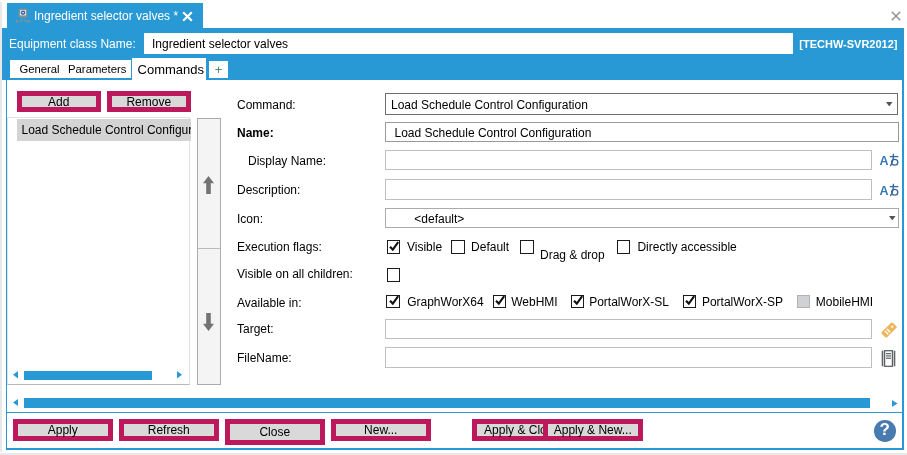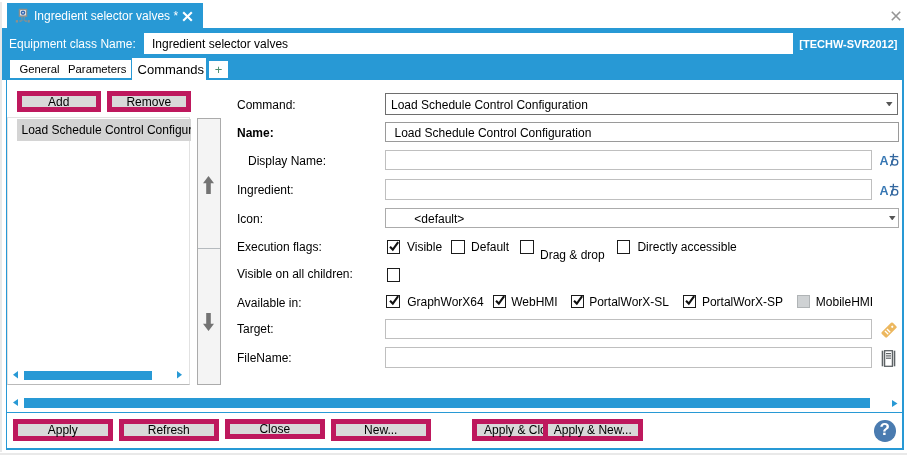--- a/index.html
+++ b/index.html
@@ -85,21 +85,21 @@
 <svg class="abs" style="left:203px;top:176px;" width="11" height="18" viewBox="0 0 11 18">
   <path d="M5.5 0 L11 7.3 L7.8 7.3 L7.8 18 L3.2 18 L3.2 7.3 L0 7.3 Z" fill="#737373"></path>
 </svg>
 <svg class="abs" style="left:203px;top:313px;" width="11" height="18" viewBox="0 0 11 18">
   <path d="M5.5 18 L11 10.7 L7.8 10.7 L7.8 0 L3.2 0 L3.2 10.7 L0 10.7 Z" fill="#737373"></path>
 </svg>
 
 <div class="lbl" style="left:237px;top:98px;">Command:</div>
 <div class="lbl" style="left:237px;top:125.5px;font-weight:bold;">Name:</div>
 <div class="lbl" style="left:248px;top:154px;">Display Name:</div>
-<div class="lbl" style="left:237px;top:183px;">Ingredient:</div>
+<div class="lbl" style="left:237px;top:183px;">Description:</div>
 <div class="lbl" style="left:237px;top:212px;">Icon:</div>
 <div class="lbl" style="left:237px;top:239.5px;">Execution flags:</div>
 <div class="lbl" style="left:237px;top:267px;text-align:right;">Visible on all children:</div>
 <div class="lbl" style="left:237px;top:295.5px;">Available in:</div>
 <div class="lbl" style="left:237px;top:322px;">Target:</div>
 <div class="lbl" style="left:237px;top:351px;">FileName:</div>
 
 <div class="tb" style="left:384.5px;top:93px;width:513px;height:21.5px;border:1px solid #6e6e6e;"></div>
 <div class="lbl" style="left:391px;top:98px;">Load Schedule Control Configuration</div>
 <svg class="abs" style="left:886px;top:101.5px;" width="6.5" height="4.5" viewBox="0 0 6.5 4.5">
@@ -195,19 +195,19 @@
 <svg class="abs" style="left:13px;top:399.3px;" width="5" height="7" viewBox="0 0 5 7">
     <path d="M5 0 L5 7 L0 3.5 Z" fill="#2899d5"></path>
   </svg>
 <div class="abs blue" style="left:24px;top:397.5px;width:846px;height:10.5px;"></div>
 <svg class="abs" style="left:892px;top:400px;" width="5.5" height="7" viewBox="0 0 5.5 7">
     <path d="M0 0 L0 7 L5.5 3.5 Z" fill="#2899d5"></path>
   </svg>
 
 <div class="btn" style="left:13px;top:419px;width:99.5px;height:22px;">Apply</div>
 <div class="btn" style="left:119px;top:419px;width:99.5px;height:22px;">Refresh</div>
-<div class="btn" style="left:225px;top:419px;width:99.5px;height:20px;">Close</div>
+<div class="btn" style="left:225px;top:419px;width:99.5px;height:26px;">Close</div>
 <div class="btn" style="left:331px;top:419px;width:99.5px;height:22px;">New...</div>
 <div class="btn" style="left:437px;top:419px;width:99.5px;height:22px;margin-left:35px;">Apply &amp; Close</div>
 <div class="btn" style="left:543px;top:419px;width:99.5px;height:22px;">Apply &amp; New...</div>
 
 <div class="abs" style="left:874px;top:420px;width:21.5px;height:21.5px;border-radius:50%;background:#4a7bb0;"></div>
 <div class="abs" style="left:874px;top:419.5px;width:21.5px;height:21.5px;display:flex;align-items:center;justify-content:center;color:#fff;font-weight:bold;font-size:17px;">?</div>
 
 </body></html>

